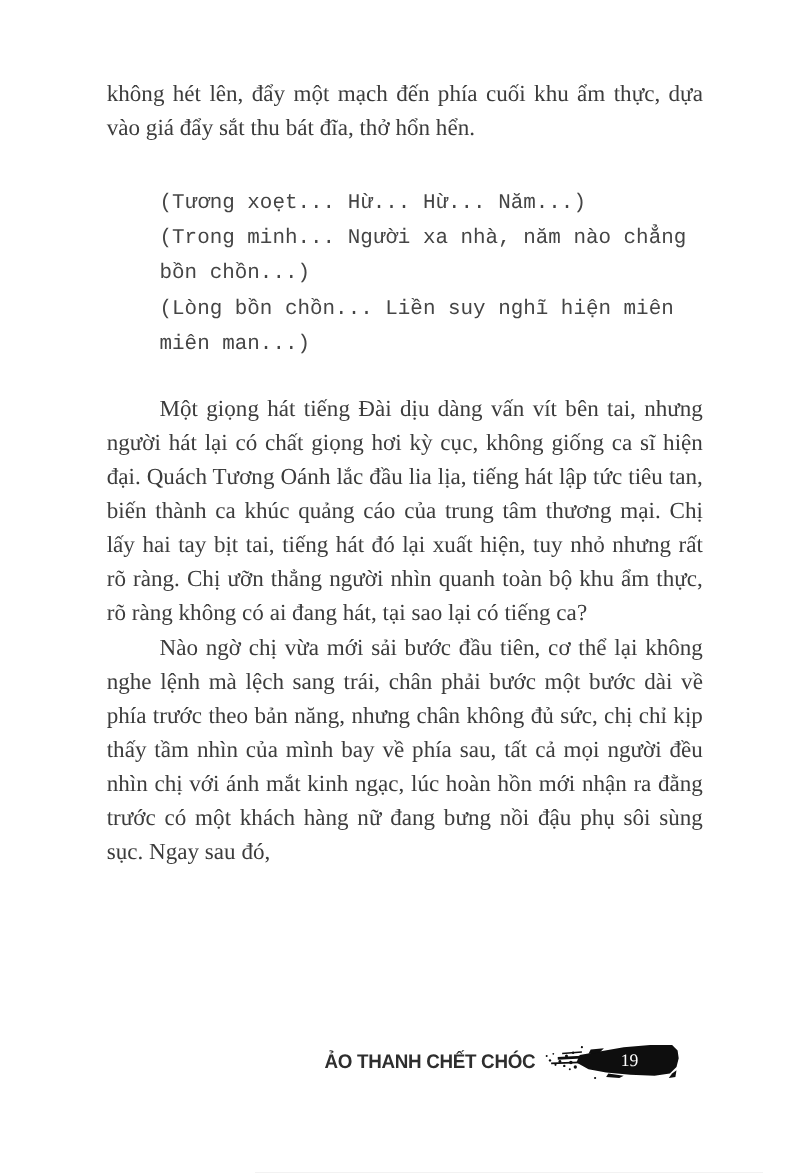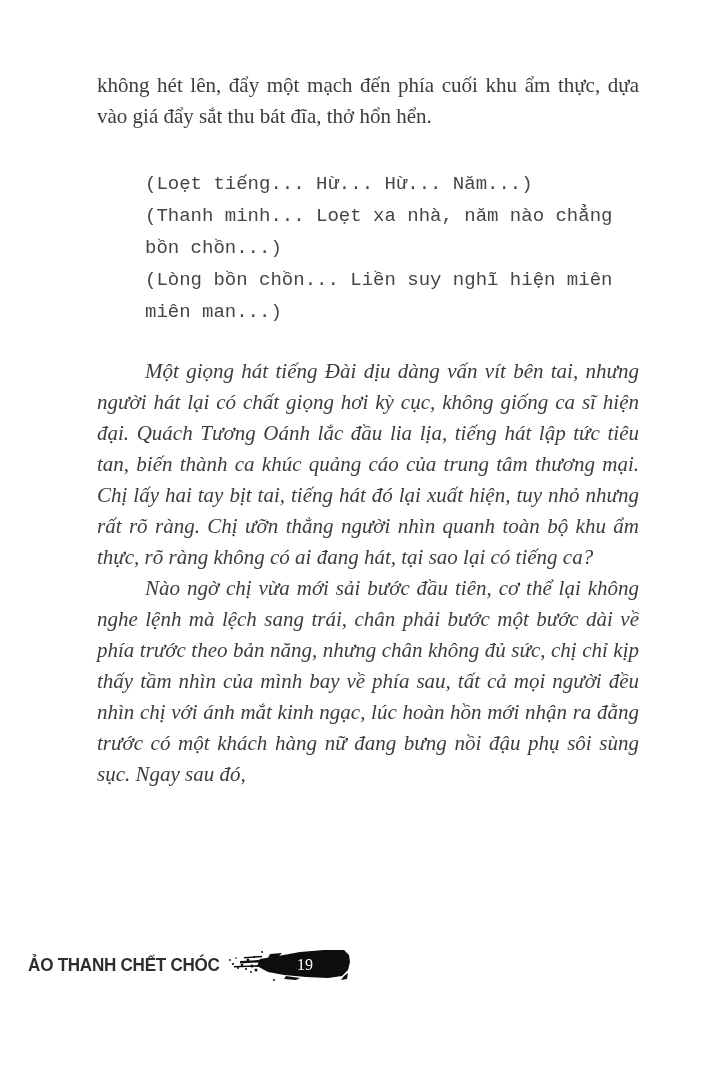--- a/index.html
+++ b/index.html
@@ -28,28 +28,29 @@
   .opening { margin-bottom: 36px; }
   .quote-block {
     margin: 0 0 28px 0;
     padding-left: 48px;
     font-family: "Liberation Mono", "DejaVu Sans Mono", monospace;
     font-size: 19px;
     line-height: 32px;
     color: var(--quote-text, #454545);
   }
   .quote-block p { text-align: left; }
-  .indented { text-indent: 48px; font-style: italic; }
+  .indented { text-indent: 48px; }
   .page-footer {
     position: absolute;
     top: 944px;
-    left: 18px;
+    left: 0;
     right: 106px;
     height: 42px;
     display: flex;
+    justify-content: flex-end;
     align-items: center;
     gap: 6px;
   }
   .running-title {
     font-family: "Liberation Sans", "DejaVu Sans", sans-serif;
     font-weight: 700;
     font-size: 18px;
     letter-spacing: -0.3px;
     color: var(--footer-title, #2e2e2e);
     transform: scaleX(0.95);
@@ -76,22 +77,22 @@
 </head>
 <body>
 
 <div class="page">
 
   <main class="content">
 
     <p class="body-text opening">không hét lên, đẩy một mạch đến phía cuối khu ẩm thực, dựa vào giá đẩy sắt thu bát đĩa, thở hổn hển.</p>
 
     <div class="quote-block">
-      <p>(Loẹt tiếng... Hừ... Hừ... Năm...)</p>
-      <p>(Thanh minh... Loẹt xa nhà, năm nào chẳng bồn chồn...)</p>
+      <p>(Tương xoẹt... Hừ... Hừ... Năm...)</p>
+      <p>(Trong minh... Người xa nhà, năm nào chẳng bồn chồn...)</p>
       <p>(Lòng bồn chồn... Liền suy nghĩ hiện miên miên man...)</p>
     </div>
 
     <p class="body-text indented">Một giọng hát tiếng Đài dịu dàng vấn vít bên tai, nhưng người hát lại có chất giọng hơi kỳ cục, không giống ca sĩ hiện đại. Quách Tương Oánh lắc đầu lia lịa, tiếng hát lập tức tiêu tan, biến thành ca khúc quảng cáo của trung tâm thương mại. Chị lấy hai tay bịt tai, tiếng hát đó lại xuất hiện, tuy nhỏ nhưng rất rõ ràng. Chị ưỡn thẳng người nhìn quanh toàn bộ khu ẩm thực, rõ ràng không có ai đang hát, tại sao lại có tiếng ca?</p>
 
 
     <p class="body-text indented">Nào ngờ chị vừa mới sải bước đầu tiên, cơ thể lại không nghe lệnh mà lệch sang trái, chân phải bước một bước dài về phía trước theo bản năng, nhưng chân không đủ sức, chị chỉ kịp thấy tầm nhìn của mình bay về phía sau, tất cả mọi người đều nhìn chị với ánh mắt kinh ngạc, lúc hoàn hồn mới nhận ra đằng trước có một khách hàng nữ đang bưng nồi đậu phụ sôi sùng sục. Ngay sau đó,</p>
 
   </main>
 

